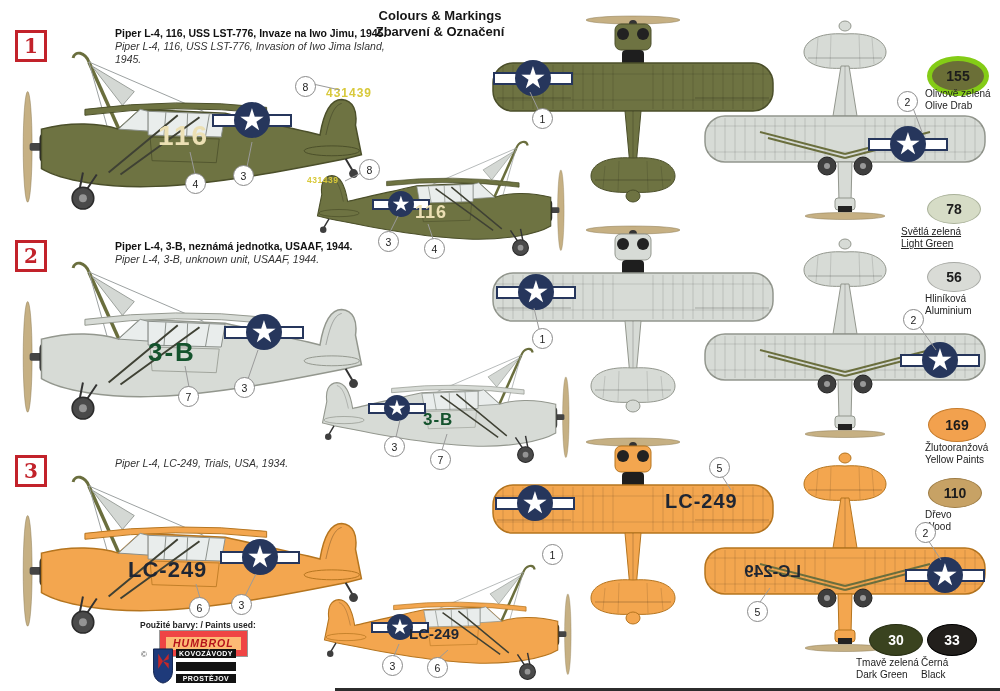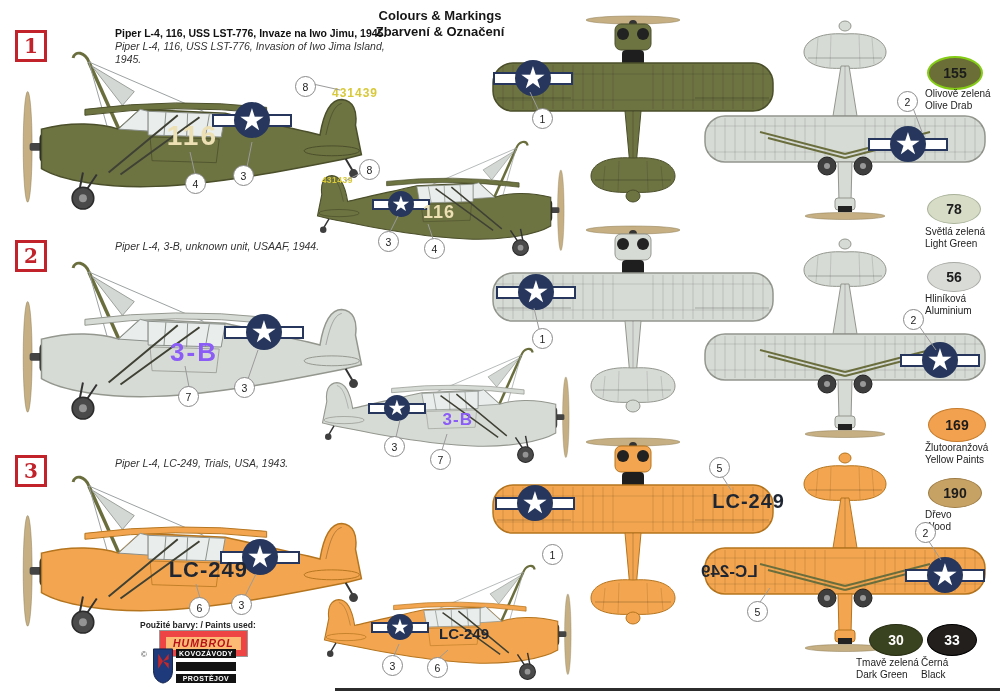--- a/index.html
+++ b/index.html
@@ -32,22 +32,22 @@
   .roundel.large .bar{width:21px;height:9px;margin-top:-6.5px;}
   .roundel.large .bar.l{left:0;} .roundel.large .bar.r{right:0;}
   .roundel.large .disc{width:36px;height:36px;}
   .roundel.large .star{font-size:30px;line-height:34px;}
   .roundel.small{width:58px;height:26px;}
   .roundel.small .bar{width:15px;height:7px;margin-top:-5.5px;}
   .roundel.small .bar.l{left:0;} .roundel.small .bar.r{right:0;}
   .roundel.small .disc{width:26px;height:26px;}
   .roundel.small .star{font-size:21px;line-height:24px;}
   
-  .code{position:absolute;font-weight:bold;text-align:right;white-space:nowrap;}
-  .cream{color:#ece0b4;} .blk{color:#8b5cf6;} .navy{color:#1f2633;}
+  .code{position:absolute;font-weight:bold;text-align:left;white-space:nowrap;}
+  .cream{color:#ece0b4;} .blk{color:#14532d;} .navy{color:#1f2633;}
   .yellownum{color:#d8c93a;font-weight:bold;letter-spacing:1px;}
   .mirror{transform:scaleX(-1);}
   
   .callout{position:absolute;width:19px;height:19px;border-radius:50%;background:#fff;
            border:1px solid #8a8a8a;display:flex;align-items:center;justify-content:center;
            font-size:10.5px;color:#222;z-index:6;}
   
   .swatch{position:absolute;border-radius:50%;display:flex;align-items:center;
           justify-content:center;font-weight:bold;font-size:14px;}
   .swlabel{position:absolute;font-size:10px;line-height:1.18;color:#222;}
@@ -77,24 +77,25 @@
 
   <div class="abs badge" style="left:15px;top:30px;">1</div>
   <div class="abs badge" style="left:15px;top:240px;">2</div>
   <div class="abs badge" style="left:15px;top:455px;">3</div>
 
   <div class="abs caption" style="left:115px;top:27px;">
     <div class="cz">Piper L-4, 116, USS LST-776, Invaze na Iwo Jimu, 1945.</div>
     <div class="en">Piper L-4, 116, USS LST-776, Invasion of Iwo Jima Island, 1945.</div>
   </div>
   <div class="abs caption" style="left:115px;top:240px;">
+    <div class="cz">Piper L-4, 3-B, neznámá jednotka, USAAF, 1944.</div>
     <div class="en">Piper L-4, 3-B, unknown unit, USAAF, 1944.</div>
   </div>
   <div class="abs caption" style="left:115px;top:457px;">
-    <div class="en">Piper L-4, LC-249, Trials, USA, 1943.</div>
+    <div class="en">Piper L-4, LC-249, Trials, USA, 1934.</div>
   </div>
 
   <svg class="view scheme-olive" style="left:0px;top:48px;" width="395" height="178" viewBox="0 0 400 180">
       <g class="af">
   <ellipse cx="28" cy="100" rx="4.5" ry="56" fill="var(--prop,#c6b083)" stroke="#8a7850" stroke-width="0.5"></ellipse>
   <rect x="30" y="96" width="12" height="8" rx="2" fill="#444"></rect>
   <path d="M132,108 L90,14" stroke="#6a6e3d" stroke-width="3.5"></path>
   <path d="M90,14 C86,4 76,2 74,10" stroke="#6a6e3d" stroke-width="3" fill="none"></path>
   <polygon points="93,18 136,44 124,58" fill="#d4d8d4" stroke="#9aa09a" stroke-width="1"></polygon>
   <path d="M90,14 L206,64 M90,14 L116,106" stroke="#9aa0a0" stroke-width="1"></path>
@@ -501,41 +502,41 @@
 
   <div class="callout" style="left:189px;top:597px;">6</div>
   <div class="callout" style="left:231px;top:594px;">3</div>
   <div class="callout" style="left:382px;top:655px;">3</div>
   <div class="callout" style="left:427px;top:657px;">6</div>
   <div class="callout" style="left:709px;top:457px;">5</div>
   <div class="callout" style="left:542px;top:544px;">1</div>
   <div class="callout" style="left:747px;top:601px;">5</div>
   <div class="callout" style="left:915px;top:522px;">2</div>
 
-  <div class="swatch" style="left:927px;top:56px;width:52px;height:30px;background:#6b6f37;color:#1c1c1c;border:2px solid #84cc16;">155</div>
+  <div class="swatch" style="left:927px;top:56px;width:52px;height:30px;background:#6b6f37;color:#1c1c1c;border:5px solid #84cc16;">155</div>
   <div class="swlabel" style="left:925px;top:88px;">
     <div>Olivově zelená</div>
       <div>Olive Drab</div>
   </div>
   <div class="swatch" style="left:927px;top:194px;width:52px;height:28px;background:#d6dcc6;color:#1c1c1c;border:1px solid #aab29a;">78</div>
-  <div class="swlabel" style="left:925px;top:226px;">
+  <div class="swlabel" style="left:901px;top:226px;text-decoration:underline;">
     <div>Světlá zelená</div>
       <div>Light Green</div>
   </div>
   <div class="swatch" style="left:927px;top:262px;width:52px;height:28px;background:#d9dbd6;color:#1c1c1c;border:1px solid #a8aaa5;">56</div>
   <div class="swlabel" style="left:925px;top:293px;">
     <div>Hliníková</div>
       <div>Aluminium</div>
   </div>
   <div class="swatch" style="left:928px;top:408px;width:56px;height:32px;background:#f2a14e;color:#1c1c1c;border:1px solid #c67c2c;">169</div>
   <div class="swlabel" style="left:925px;top:442px;">
     <div>Žlutooranžová</div>
       <div>Yellow Paints</div>
   </div>
-  <div class="swatch" style="left:928px;top:478px;width:52px;height:28px;background:#c7a265;color:#1c1c1c;border:1px solid #9d7c44;">190</div>
+  <div class="swatch" style="left:928px;top:478px;width:52px;height:28px;background:#c7a265;color:#1c1c1c;border:1px solid #9d7c44;">110</div>
   <div class="swlabel" style="left:925px;top:509px;">
     <div>Dřevo</div>
       <div>Wood</div>
   </div>
   <div class="swatch" style="left:869px;top:624px;width:52px;height:30px;background:#3a431f;color:#fff;border:1px solid #272e13;">30</div>
   <div class="swlabel" style="left:856px;top:657px;">
     <div>Tmavě zelená</div>
       <div>Dark Green</div>
   </div>
   <div class="swatch" style="left:927px;top:624px;width:48px;height:30px;background:#221f1c;color:#fff;border:1px solid #000;">33</div>

